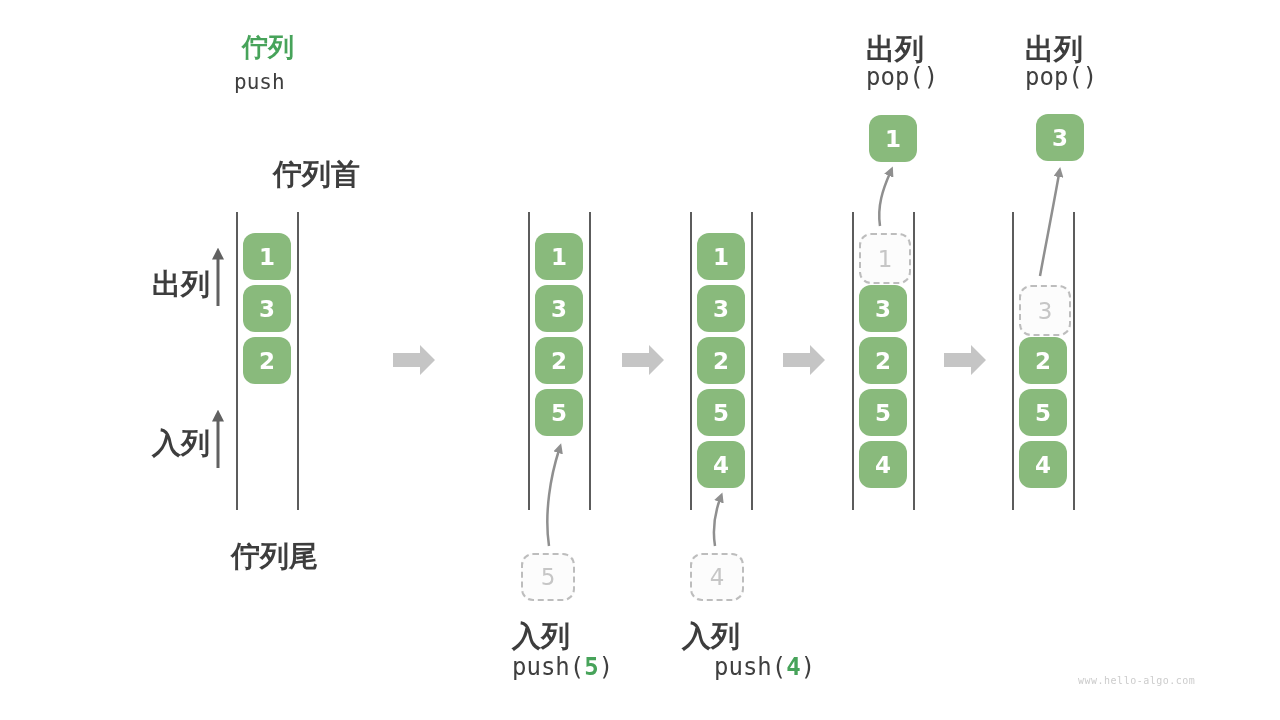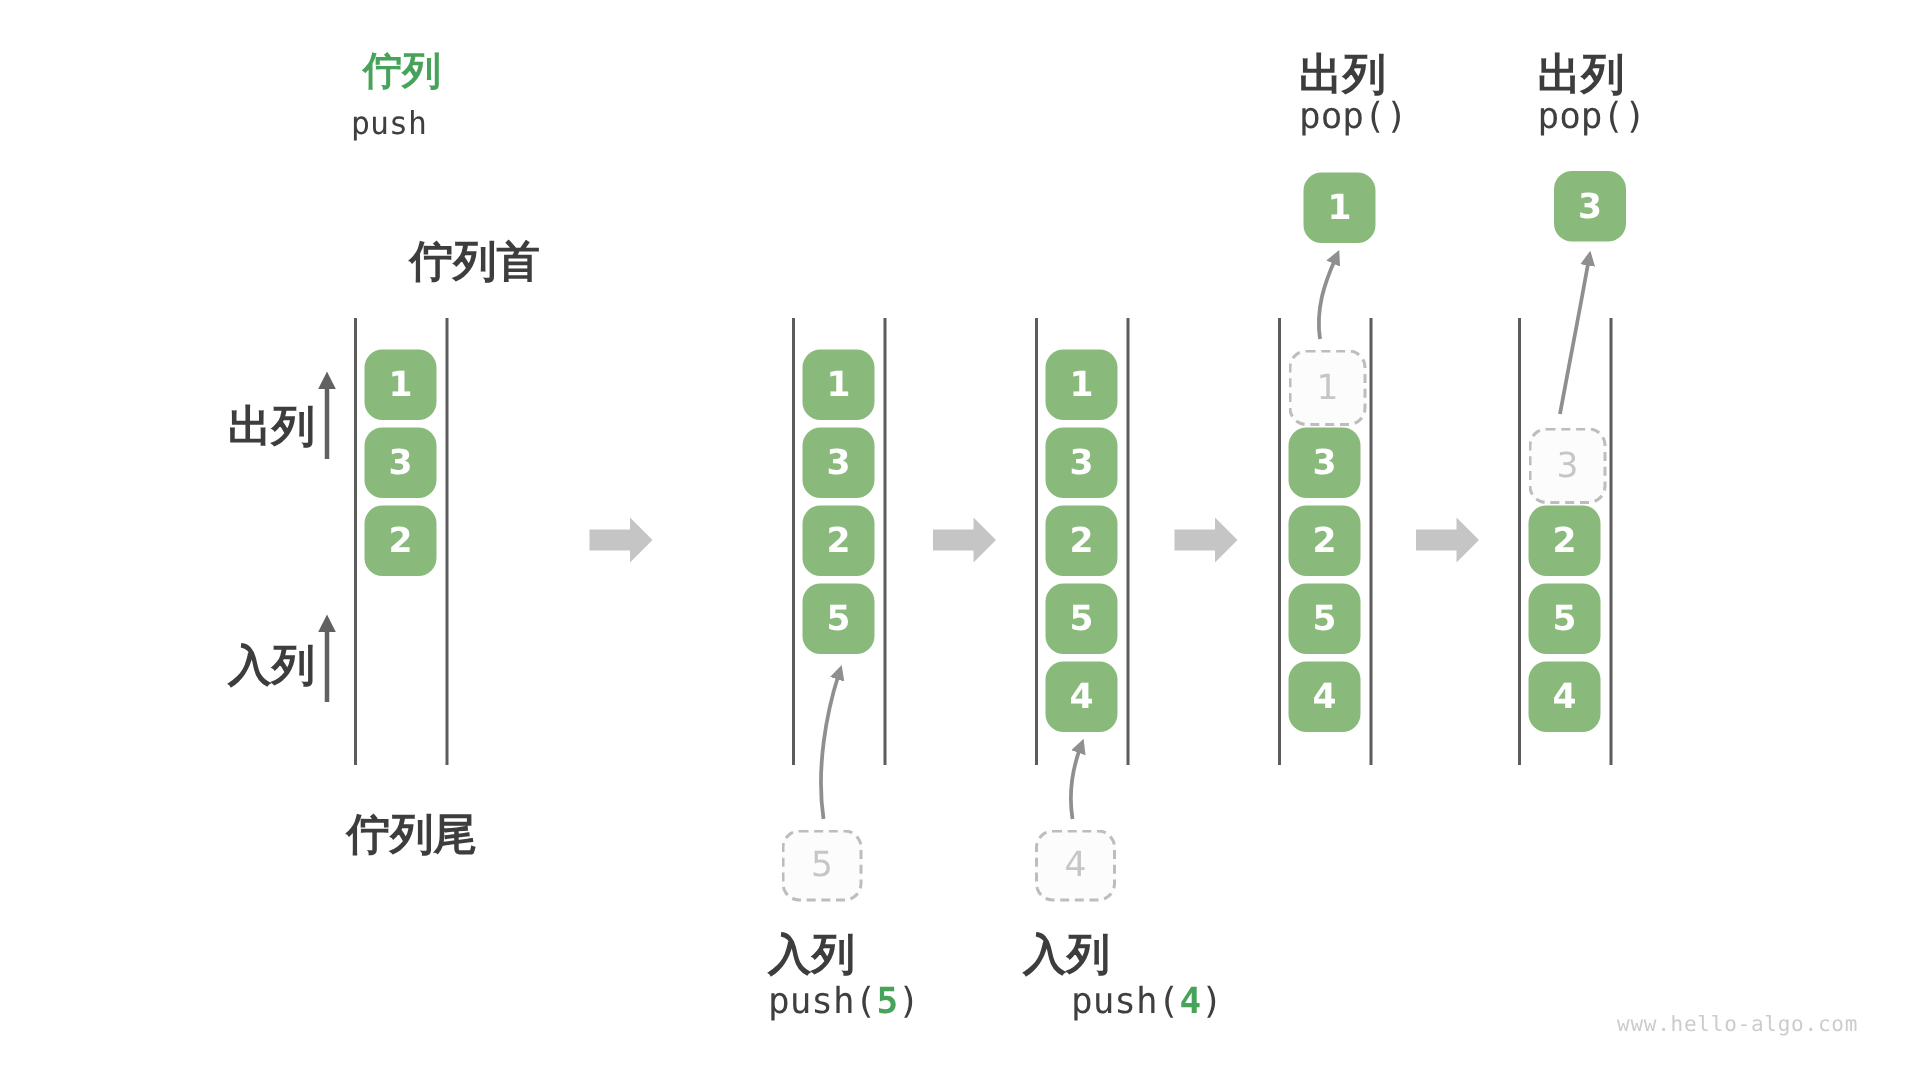--- a/index.html
+++ b/index.html
@@ -23,21 +23,21 @@
   .side-enqueue{left:152px;top:424px;}
   .qline{position:absolute;top:212px;width:2px;height:298px;background:var(--line);}
   .cell{position:absolute;width:48px;height:47px;border-radius:12px;background:var(--cell-green);
         color:#fff;display:flex;align-items:center;justify-content:center;
         font-size:23px;font-weight:bold;}
   .cell.ghost{background:#FCFCFC;border:2px dashed var(--ghost-border);
         color:var(--ghost-text);font-weight:normal;}
   .stage{position:absolute;width:50px;height:44px;border-radius:12px;background:#FCFCFC;
         border:2px dashed var(--ghost-border);color:var(--ghost-text);
         display:flex;align-items:center;justify-content:center;font-size:23px;}
-  .wm{left:1078px;top:675px;font-size:14px;color:var(--wm);letter-spacing:0.5px;}
+  .wm{left:1078px;top:675px;font-size:10px;color:var(--wm);letter-spacing:0.5px;}
   #overlay{position:absolute;left:0;top:0;pointer-events:none;}
   .curve{fill:none;stroke:var(--curve);stroke-width:2.5px;}
   .sidearrow{stroke:var(--side-arrow);stroke-width:3px;}
   .chev{fill:var(--chevron);}
 </style>
 </head>
 <body>
 
 <div id="canvas">
 

